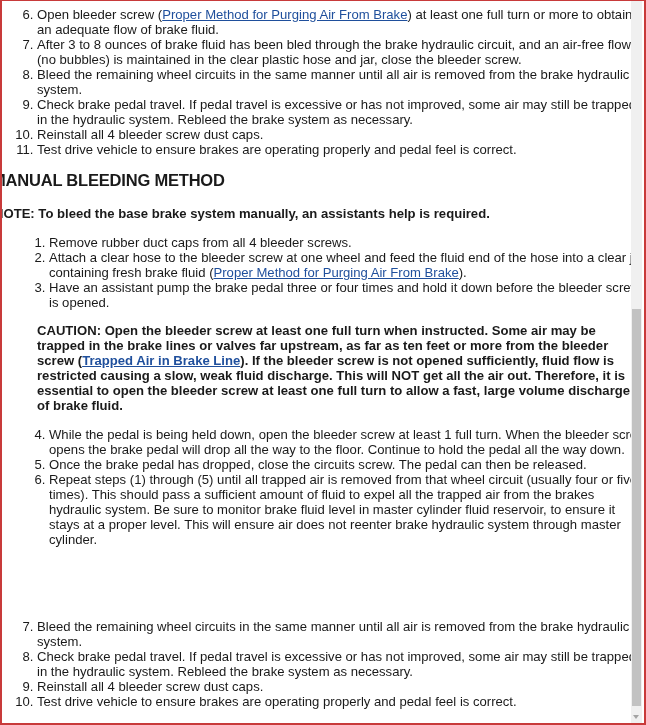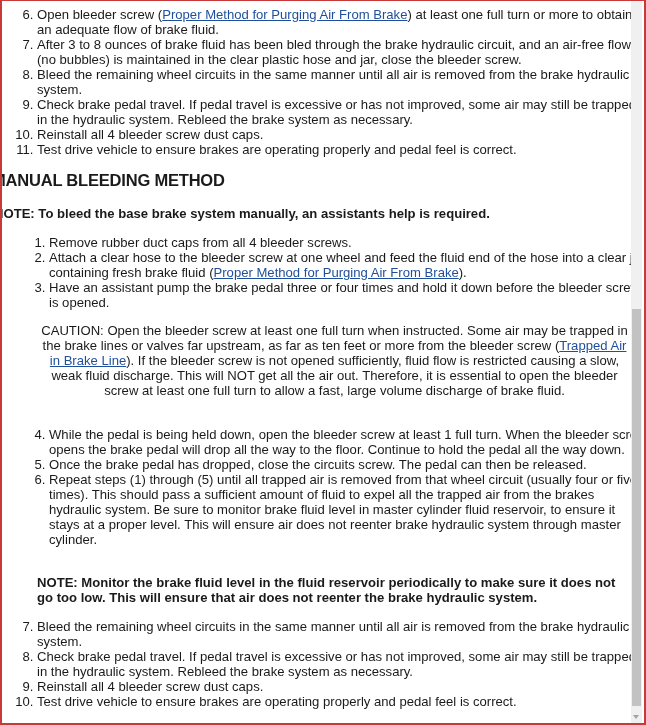--- a/index.html
+++ b/index.html
@@ -18,21 +18,21 @@
   }
   ol { margin: 0; padding-left: 35px; }
   ol li { padding-left: 0; margin: 0; }
   .list1 { position: absolute; top: 6px; left: 0; width: 600px; }
   .heading {
     position: absolute; top: 172px; left: -10px; font-weight: bold; font-size: 16.5px;
     letter-spacing: -0.2px;
   }
   .note1 { position: absolute; top: 205px; left: -8px; font-weight: bold; font-size: 13.1px; }
   .list2 { position: absolute; top: 234px; left: 12px; width: 600px; }
-  .caution { position: absolute; top: 322px; left: 35px; width: 595px; font-weight: normal; text-align: center; }
+  .caution { position: absolute; top: 322px; left: 35px; width: 595px; font-weight: bold; }
   .list3 { position: absolute; top: 426px; left: 12px; width: 600px; }
   .note2 { position: absolute; top: 574px; left: 35px; width: 595px; font-weight: bold; }
   .list4 { position: absolute; top: 618px; left: 0; width: 600px; }
   a.link { color: #1f4f9c; text-decoration: underline; }
   .scrollbar {
     position: absolute; right: 2px; top: 0; width: 11px; height: 722px; background: #f0f0f0;
   }
   .thumb {
     position: absolute; left: 1px; top: 308px; width: 9px; height: 397px; background: #c2c2c2;
   }
@@ -66,21 +66,20 @@
     </ol>
 
     <div class="caution"><span>CAUTION: Open the bleeder screw at least one full turn when instructed. Some air may be trapped in the brake lines or valves far upstream, as far as ten feet or more from the bleeder screw (</span><a class="link" href="#">Trapped Air in Brake Line</a><span>). If the bleeder screw is not opened sufficiently, fluid flow is restricted causing a slow, weak fluid discharge. This will NOT get all the air out. Therefore, it is essential to open the bleeder screw at least one full turn to allow a fast, large volume discharge of brake fluid.</span></div>
 
     <ol class="list3" start="4">
       <li>While the pedal is being held down, open the bleeder screw at least 1 full turn. When the bleeder screw opens the brake pedal will drop all the way to the floor. Continue to hold the pedal all the way down.</li>
       <li>Once the brake pedal has dropped, close the circuits screw. The pedal can then be released.</li>
       <li>Repeat steps (1) through (5) until all trapped air is removed from that wheel circuit (usually four or five times). This should pass a sufficient amount of fluid to expel all the trapped air from the brakes hydraulic system. Be sure to monitor brake fluid level in master cylinder fluid reservoir, to ensure it stays at a proper level. This will ensure air does not reenter brake hydraulic system through master cylinder.</li>
     </ol>
 
-    <div class="note2">NOTE: Monitor the brake fluid level in the fluid reservoir periodically to make sure it does not go too low. This will ensure that air does not reenter the brake hydraulic system.</div>
 
     <ol class="list4" start="7">
       <li>Bleed the remaining wheel circuits in the same manner until all air is removed from the brake hydraulic system.</li>
       <li>Check brake pedal travel. If pedal travel is excessive or has not improved, some air may still be trapped in the hydraulic system. Rebleed the brake system as necessary.</li>
       <li>Reinstall all 4 bleeder screw dust caps.</li>
       <li>Test drive vehicle to ensure brakes are operating properly and pedal feel is correct.</li>
     </ol>
   </div>
 
   <div class="scrollbar">

